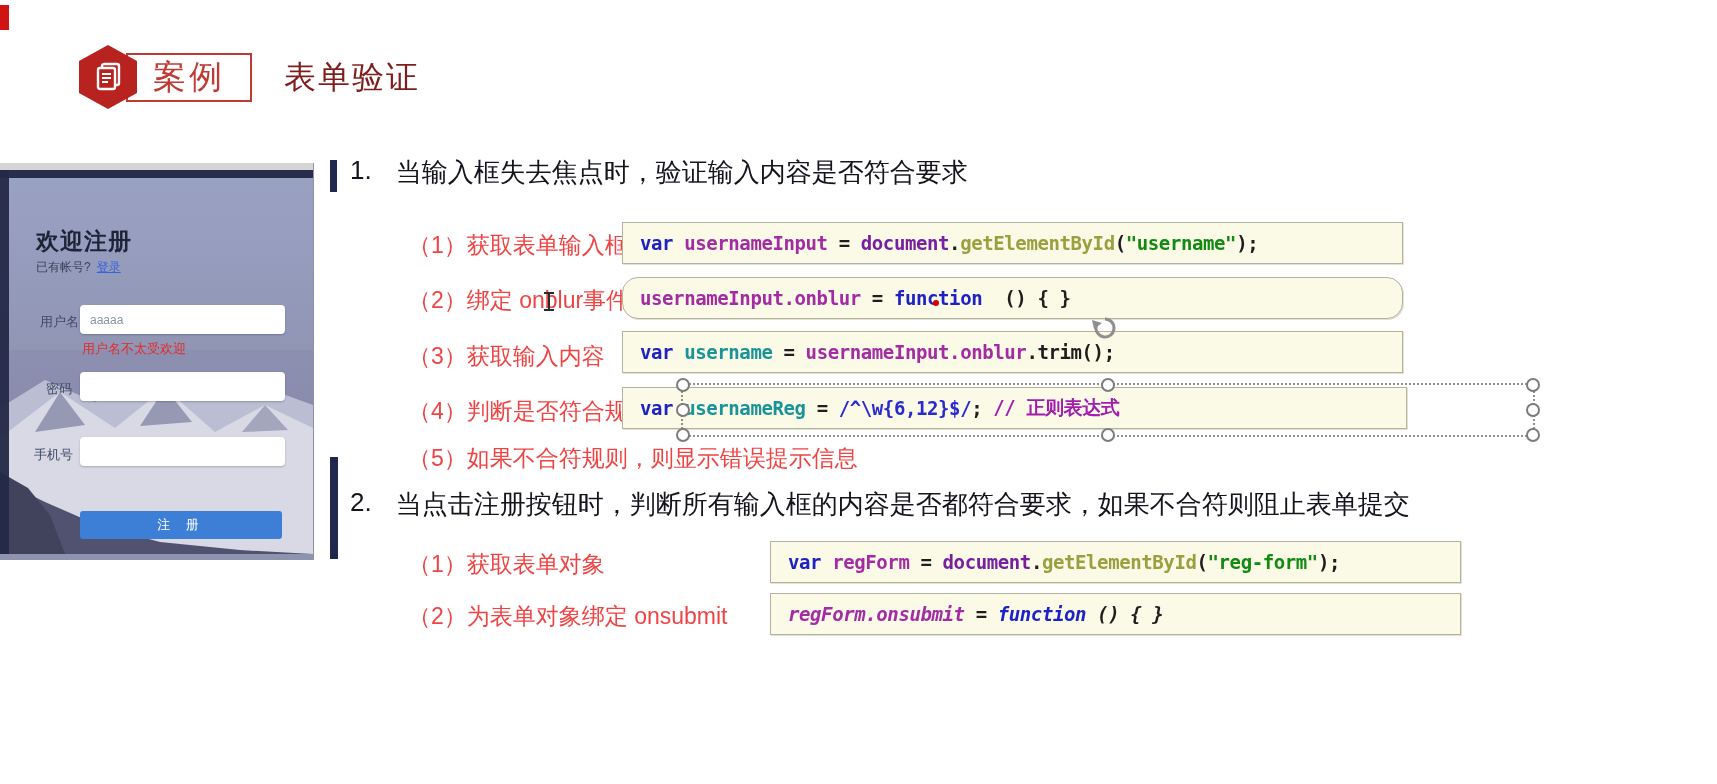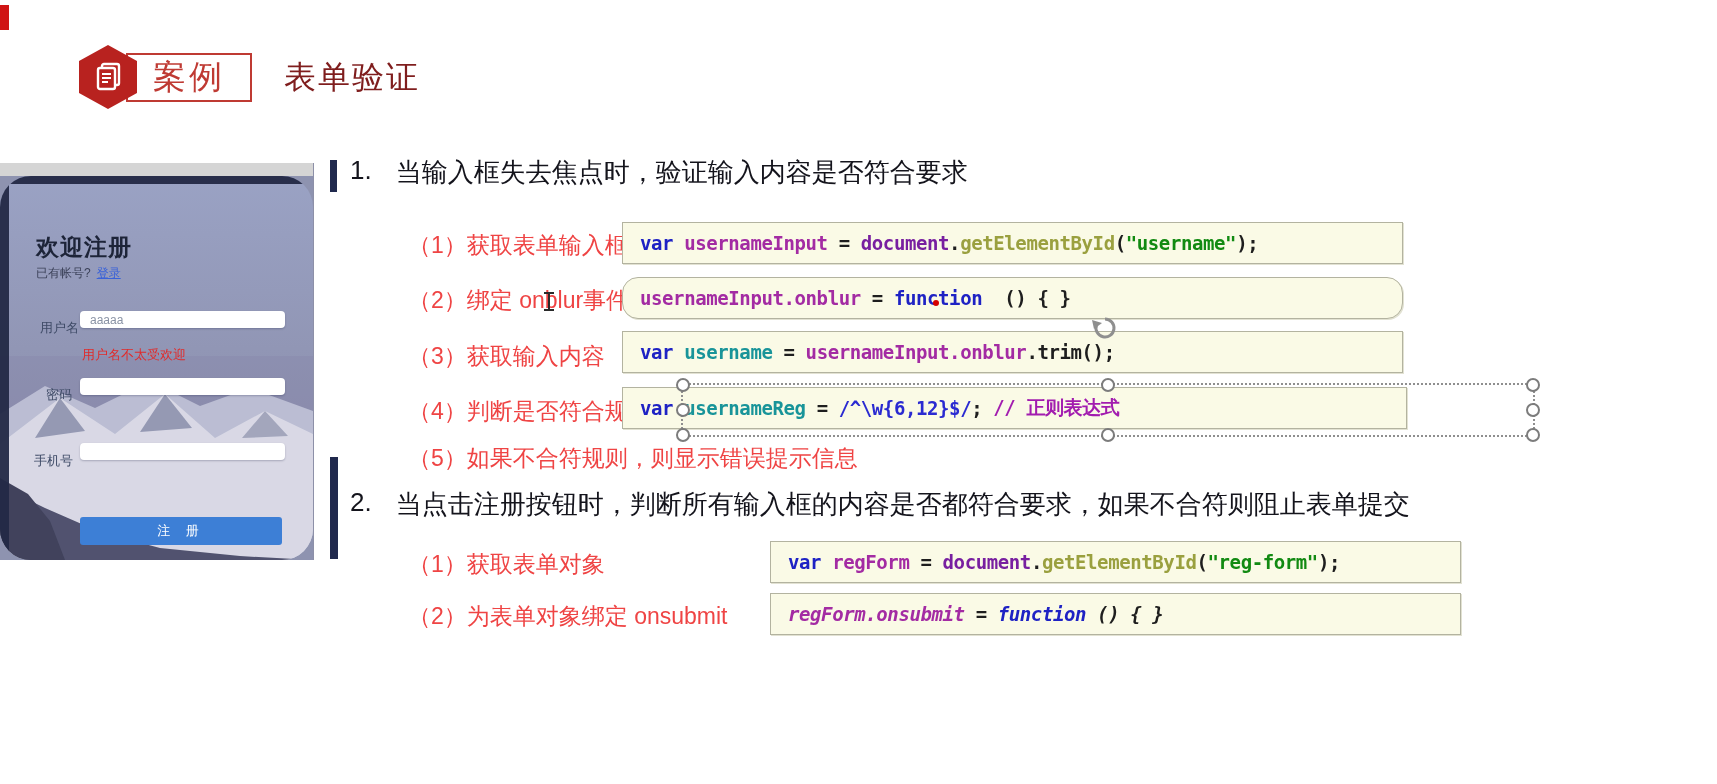--- a/index.html
+++ b/index.html
@@ -19,32 +19,32 @@
          letter-spacing:3px;z-index:2;}
   .slide-title{left:284px;top:56px;font-size:32px;color:#7f1d1d;font-weight:500;letter-spacing:2px;}
 
   
   .bar1{left:330px;top:160px;width:7px;height:32px;background:#20294d;}
   .bar2{left:330px;top:457px;width:8px;height:102px;background:#20294d;}
 
   
   .panel{left:0;top:163px;width:313px;height:397px;background:#8e93b0;border-right:1px solid #8d90a8;}
   .panel-topstrip{position:absolute;left:0;top:0;width:100%;height:13px;background:#d5d5d5;}
-  .panel-body{position:absolute;left:0;top:13px;width:313px;height:384px;overflow:hidden;border-radius:31px;}
+  .panel-body{position:absolute;left:0;top:7px;width:313px;height:384px;overflow:hidden;}
   .mountains{position:absolute;left:0;top:0;width:100%;height:100%;}
   .panel-navtop{position:absolute;left:0;top:0;width:100%;height:8px;background:#1e2440;opacity:.92;}
   .panel-navleft{position:absolute;left:0;top:0;width:9px;height:100%;background:#232946;opacity:.95;}
   .fheading{position:absolute;left:36px;top:56px;font-size:23px;font-weight:bold;color:#1d2438;letter-spacing:1px;}
   .fsub{position:absolute;left:36px;top:89px;font-size:12px;color:#3b4158;}
   .flogin{color:#3a62d8;text-decoration:underline;cursor:pointer;margin-left:6px;}
   .flabel{position:absolute;font-size:13px;color:#3e4a66;}
   #lbl-user{left:40px;top:143px;}
   #lbl-pass{left:46px;top:210px;}
   #lbl-phone{left:34px;top:276px;}
-  .finput{position:absolute;left:80px;width:185px;height:17px;border:none;border-radius:4px;
+  .finput{position:absolute;left:80px;width:185px;height:29px;border:none;border-radius:4px;
           background:#fff;padding:0 10px;font-size:12px;color:#8a93a5;outline:none;
           box-shadow:0 1px 2px rgba(20,25,60,.25);font-family:inherit;}
   #inp-user{top:135px;}
   #inp-pass{top:202px;}
   #inp-phone{top:267px;}
   .ferror{position:absolute;left:82px;top:170px;font-size:13px;color:#e02b2b;}
   .fbutton{position:absolute;left:80px;top:341px;width:202px;height:28px;background:#3d7fd6;
            color:#fff;font-size:13px;letter-spacing:6px;border-radius:3px;border:none;
            display:flex;align-items:center;justify-content:center;cursor:pointer;}
 

